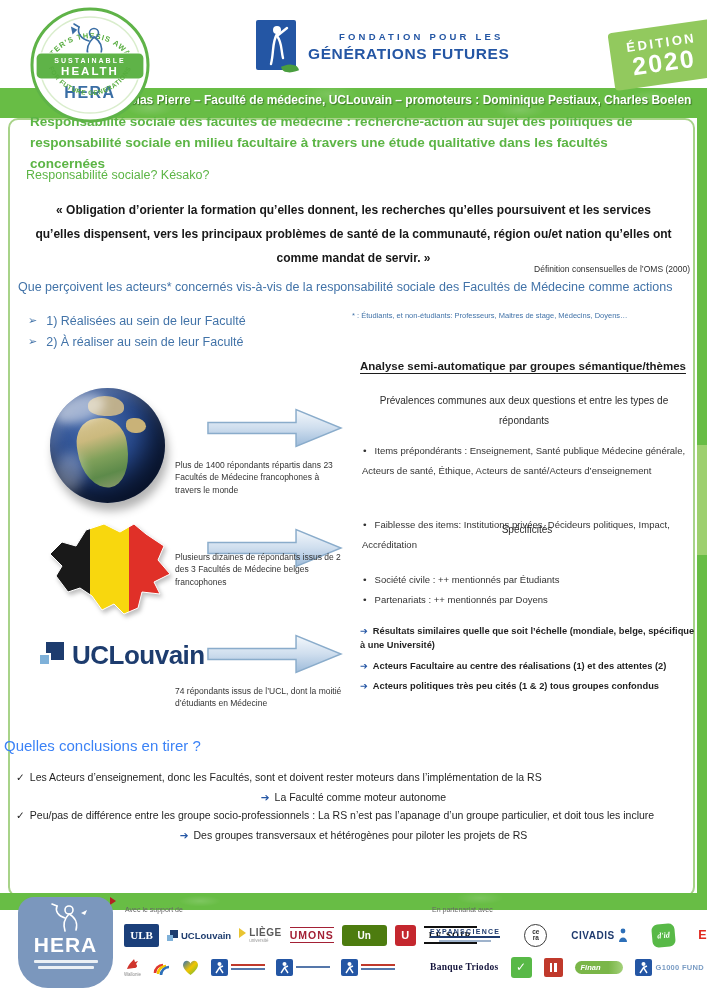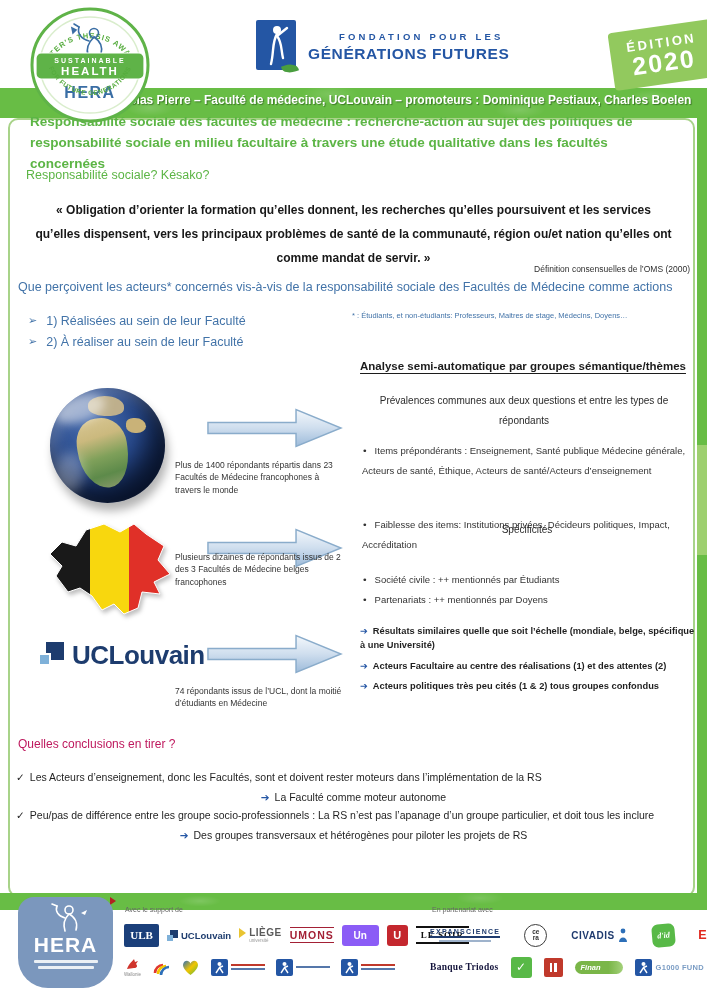--- a/index.html
+++ b/index.html
@@ -121,21 +121,21 @@
   .arrow-1 { left: 206px; top: 404px; }
   .arrow-2 { left: 206px; top: 524px; }
   .arrow-3 { left: 206px; top: 630px; }
 
   .src-caption { position:absolute; width: 170px; font-size: 8.5px; color:#333; line-height: 1.45; }
   .cap-1 { left: 175px; top: 459px; }
   .cap-2 { left: 175px; top: 551px; }
   .cap-3 { left: 175px; top: 685px; }
 
   
-  .conclusions-heading { position:absolute; left: 18px; top: 737px; color:#be185d; font-size: 12px; }
+  .conclusions-heading { position:absolute; left: 4px; top: 737px; color:#3b82f6; font-size: 15px; }
   .check-line { position:absolute; left: 16px; width: 676px; font-size: 10.5px; color:#1f1f1f; }
   .check-1 { top: 771px; } .check-2 { top: 809px; }
   .check-mark { font-family:"DejaVu Sans",sans-serif; margin-right: 5px; }
   .concl-arrow { position:absolute; left: 0; width: 707px; text-align:center; font-size: 10.5px; color:#1f1f1f; font-weight: 500; }
   .ca-1 { top: 791px; } .ca-2 { top: 829px; }
 
   
   .footer-hera {
     position:absolute; left: 18px; top: 897px; width: 95px; height: 91px; z-index: 6;
     background: #7b97bd; border-radius: 16px 16px 30px 30px;
@@ -164,21 +164,21 @@
   .mini-ucl .m .d { left:3px; top:0; width:8px; height:8px; background:#1d3c6e; }
   .mini-ucl .m .l { left:0; top:5px; width:6px; height:6px; background:#7fb1d9; }
   .mini-ucl .t { font-size: 9.5px; font-weight:bold; color:#1d3c6e; }
   .uliege { flex-direction: column; align-items:flex-start; }
   .uliege .row { display:flex; align-items:center; gap:3px; }
   .uliege .tri { width:0; height:0; border-left:7px solid #e9c431; border-top:5px solid transparent; border-bottom:5px solid transparent; }
   .uliege .t { font-size: 10px; font-weight:bold; color:#5a5a5a; letter-spacing:.5px; }
   .uliege .sub { font-size: 4.5px; color:#999; margin-left: 10px; }
   .umons { flex-direction:column; }
   .umons .t { font-size: 10.5px; font-weight:bold; color:#a32035; letter-spacing: 1px; border-top:1px solid #a32035; border-bottom:1px solid #a32035; padding:1px 0; }
-  .unamur-box { width:37px; height:21px; background:#8b5cf6; border-radius:3px; color:#fff; font-weight:bold; font-size:10px; display:flex; align-items:center; justify-content:center; }
+  .unamur-box { width:45px; height:21px; background:#4d7c0f; border-radius:3px; color:#fff; font-weight:bold; font-size:10px; display:flex; align-items:center; justify-content:center; }
   .uslb-box { width:21px; height:21px; background:#c4272e; border-radius:3px; color:#fff; font-weight:bold; font-size:11px; display:flex; align-items:center; justify-content:center; }
   .lesoir { border-top: 2px solid #111; border-bottom: 2px solid #111; padding: 2px 5px; font-family:"Liberation Serif",serif; font-weight:bold; font-size: 9px; letter-spacing: 1px; color:#111; }
 
   .wallonie { flex-direction:column; }
   .wallonie .sub { font-size: 4.5px; color:#888; margin-top: 1px; }
   .heart-logo, .fwb-logo, .rooster { display:block; }
   .fonds-icon { width: 17px; height: 17px; }
   .fonds-chip { gap: 3px; }
   .fonds-lines i { display:block; width: 34px; height: 2px; margin: 1.5px 0; }
   .fonds-lines .red { background:#c0392b; } .fonds-lines .blu { background:#5577aa; }

